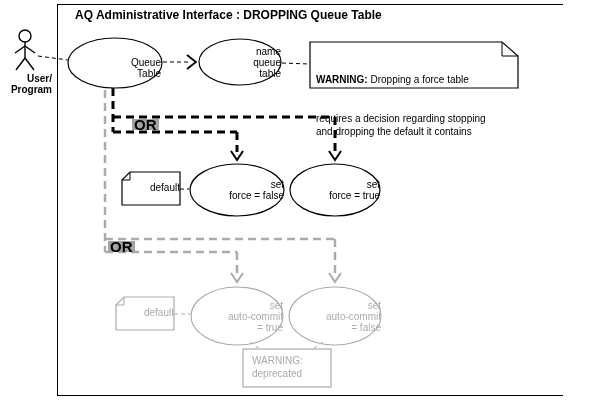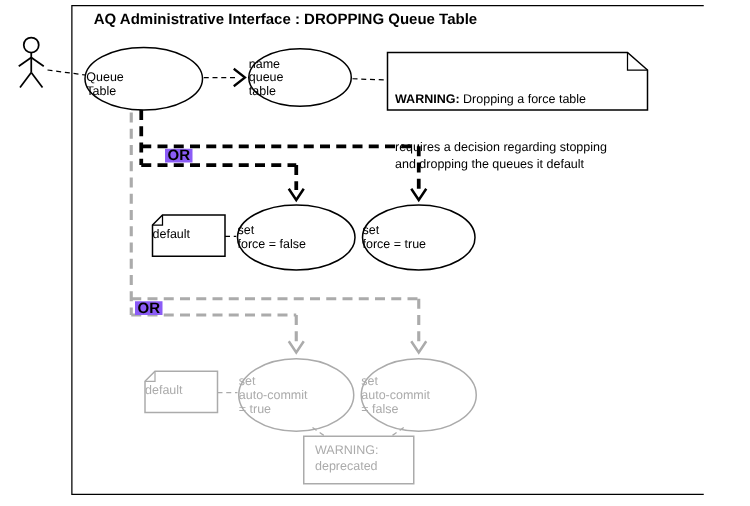--- a/index.html
+++ b/index.html
@@ -1,24 +1,24 @@
 <!DOCTYPE html>
 <html><head>
 <meta charset="utf-8">
 <style>
   html, body { margin: 0; padding: 0; background: #ffffff; font-family: "Liberation Sans", sans-serif; }
   #canvas { position: relative; width: 563px; height: 405px; background: #ffffff; overflow: hidden; }
   #canvas > svg { position: absolute; left: 0; top: 0; }
-  .label { position: absolute; font-size: 10px; line-height: 11px; text-align: left; white-space: pre-line; color: #000000; }
+  .label { position: absolute; font-size: 10px; line-height: 11px; text-align: right; white-space: pre-line; color: #000000; }
   .b { font-weight: bold; }
   .title { font-size: 12px; line-height: 14px; font-weight: bold; white-space: nowrap; text-align: left; }
   .gray { color: #ababab; }
   .left { text-align: left; }
   .lh13 { line-height: 13px; }
-  .or { position: absolute; font-size: 12px; line-height: 11px; font-weight: bold; background: #8b5cf6; padding: 0 2px; color: #000000; }
+  .or { position: absolute; font-size: 15px; line-height: 11px; font-weight: bold; background: #a3a3a3; padding: 0 2px; color: #000000; }
   .note-text { text-align: left; line-height: 13px; white-space: pre; }
 </style>
 </head>
 <body>
 
 <div id="canvas">
 
   <svg width="600" height="405" viewBox="0 0 600 405">
 
     <g stroke="#ababab" fill="none">
@@ -74,34 +74,36 @@
       <ellipse cx="335" cy="190" rx="45" ry="26" fill="#ffffff" stroke-width="1.2"></ellipse>
 
       <polygon points="130,172 180,172 180,205 122,205 122,180" fill="#ffffff" stroke-width="1.2"></polygon>
       <polyline points="122,180 130,180 130,172" stroke-width="1"></polyline>
       <line x1="180" y1="189" x2="189" y2="189" stroke-width="1" stroke-dasharray="4 3"></line>
     </g>
   </svg>
 
   <div class="label title" style="left:75px; top:8px;">AQ Administrative Interface : DROPPING Queue Table</div>
 
+  <div class="label b" style="left:0px; top:73px; width:52px;">User/
+Program</div>
 
   <div class="label" style="left:69px; top:46px; width:92px;">
     <div>Queue
 Table</div>
   </div>
 
   <div class="label" style="left:199px; top:46px; width:82px;">name
 queue
 table</div>
 
   <div class="label note-text" style="left:316px; top:47px; width:200px;">
     <div><span class="b">WARNING:</span><span> Dropping a force table</span></div>
     <div>requires a decision regarding stopping
-and dropping the queues it default</div>
+and dropping the default it contains</div>
   </div>
 
   <div class="or" style="left:132px; top:119px;">OR</div>
 
   <div class="label" style="left:122px; top:182px; width:58px;">default</div>
   <div class="label" style="left:190px; top:179px; width:94px;">set
 force = false</div>
   <div class="label" style="left:290px; top:179px; width:90px;">set
 force = true</div>
 

